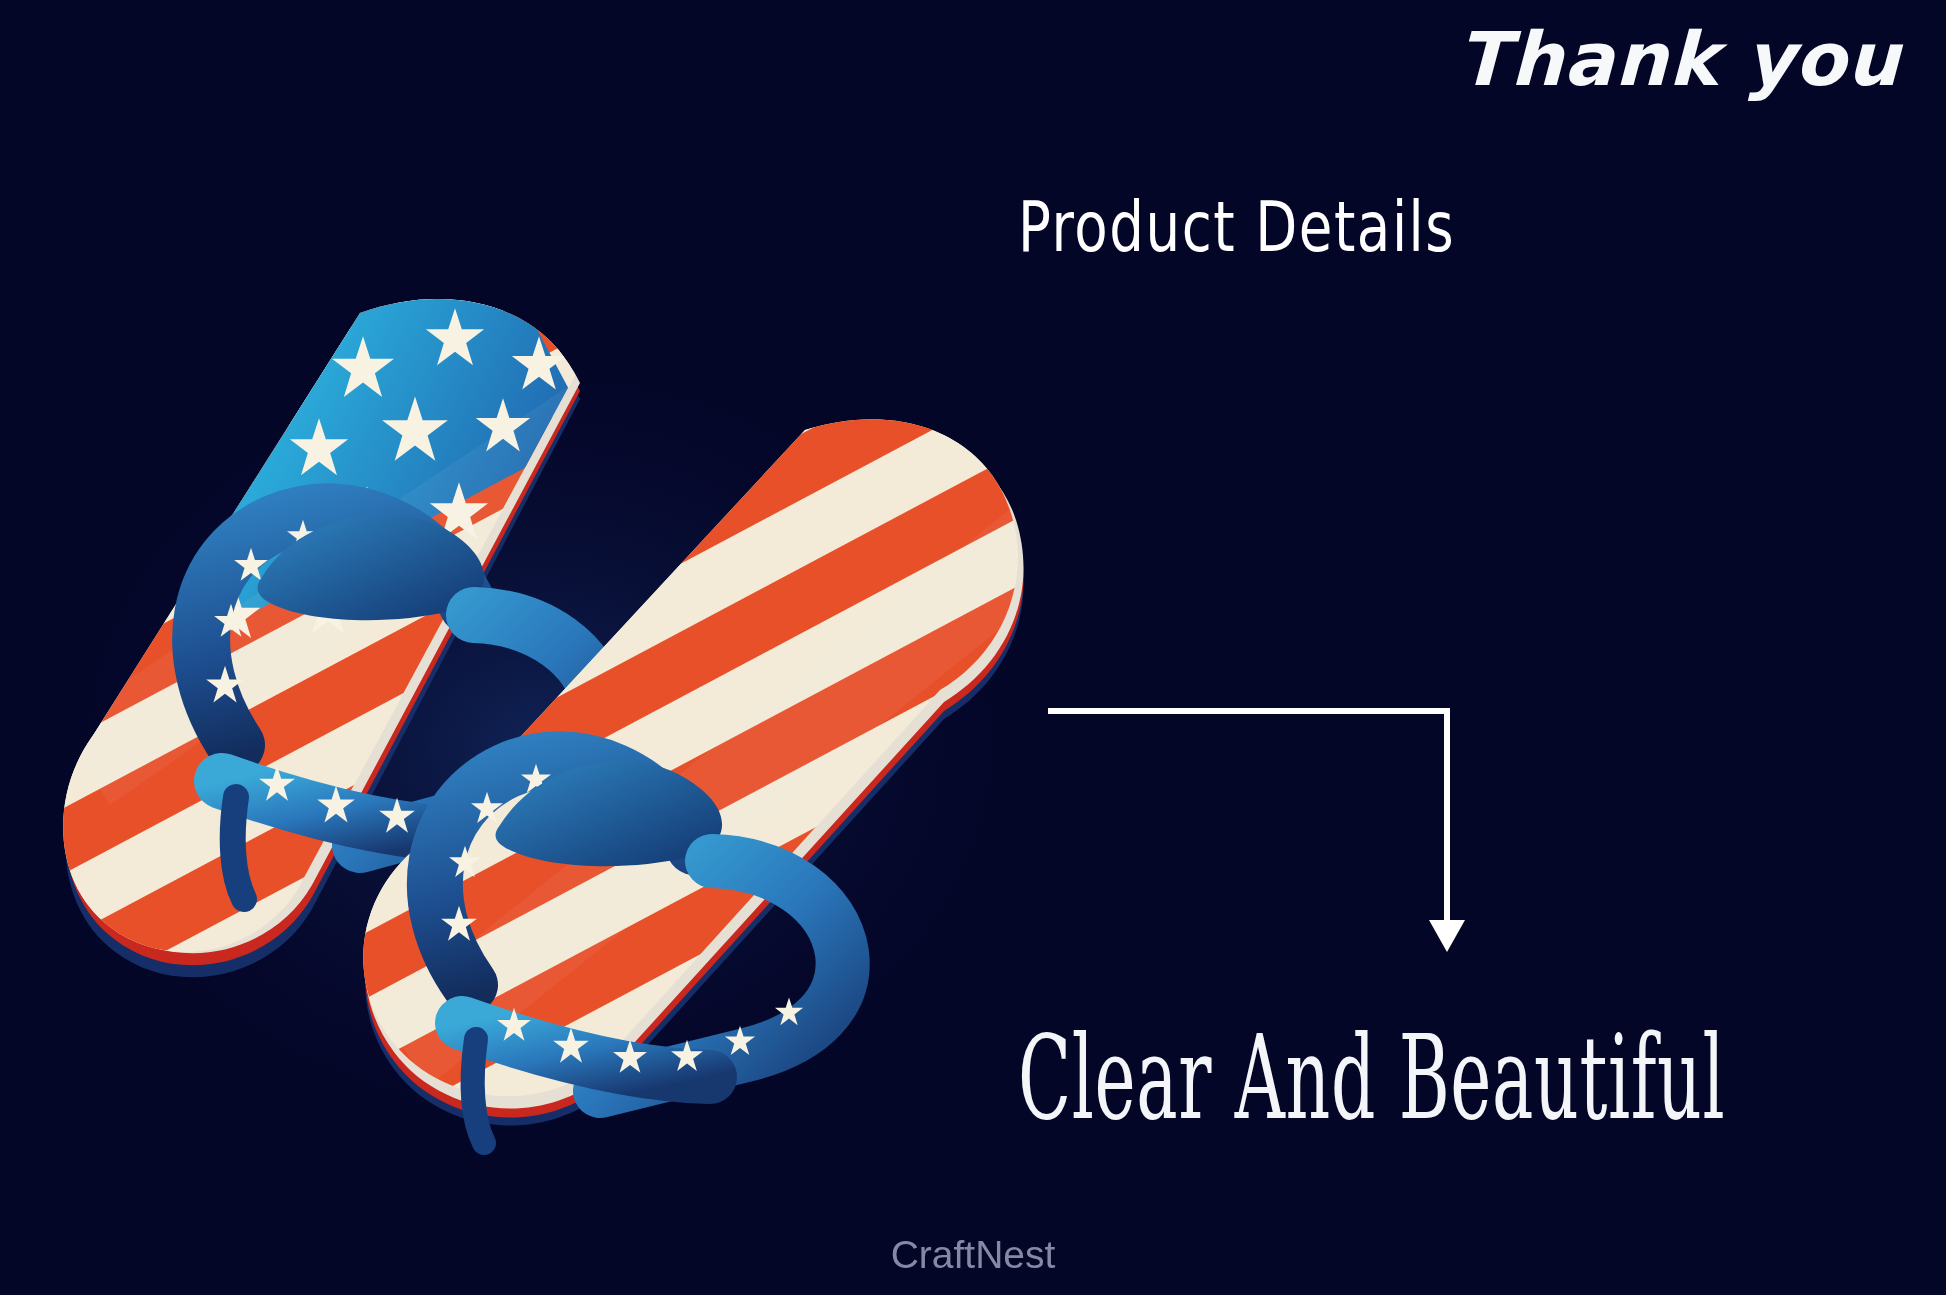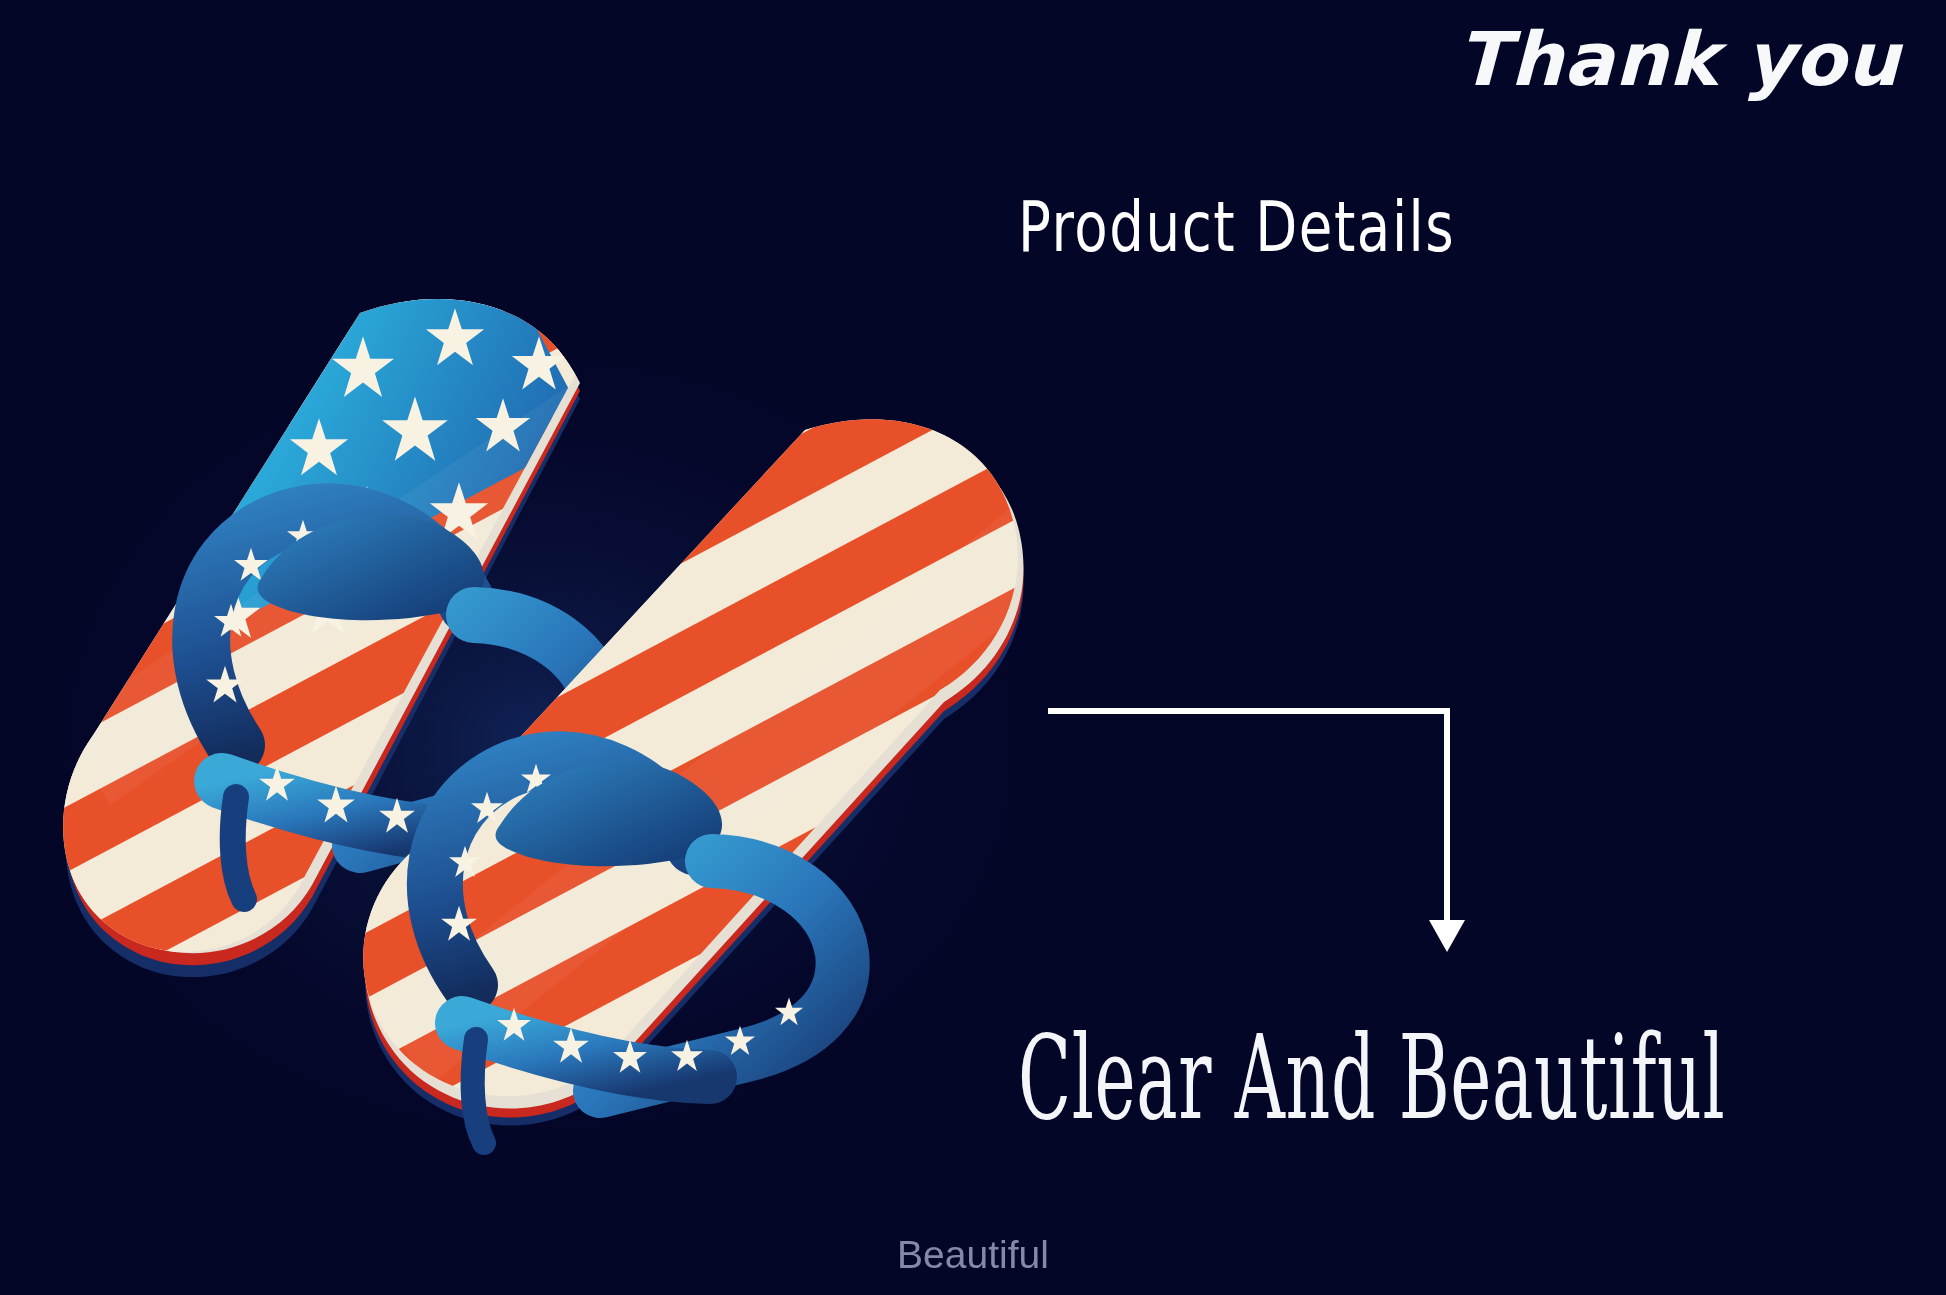--- a/index.html
+++ b/index.html
@@ -275,15 +275,15 @@
 
   <div class="product-details">Product Details</div>
 
   <svg class="arrow-svg" viewBox="0 0 450 280" xmlns="http://www.w3.org/2000/svg">
     <path d="M18,21 L417,21 L417,238" fill="none" stroke="#ffffff" stroke-width="6"></path>
     <polygon points="417,262 399,230 435,230" fill="#ffffff"></polygon>
   </svg>
 
   <div class="clear-beautiful">Clear And Beautiful</div>
 
-  <div class="watermark">Beautiful</div>
+  <div class="watermark">CraftNest</div>
 
 </div>
 
 </body></html>

